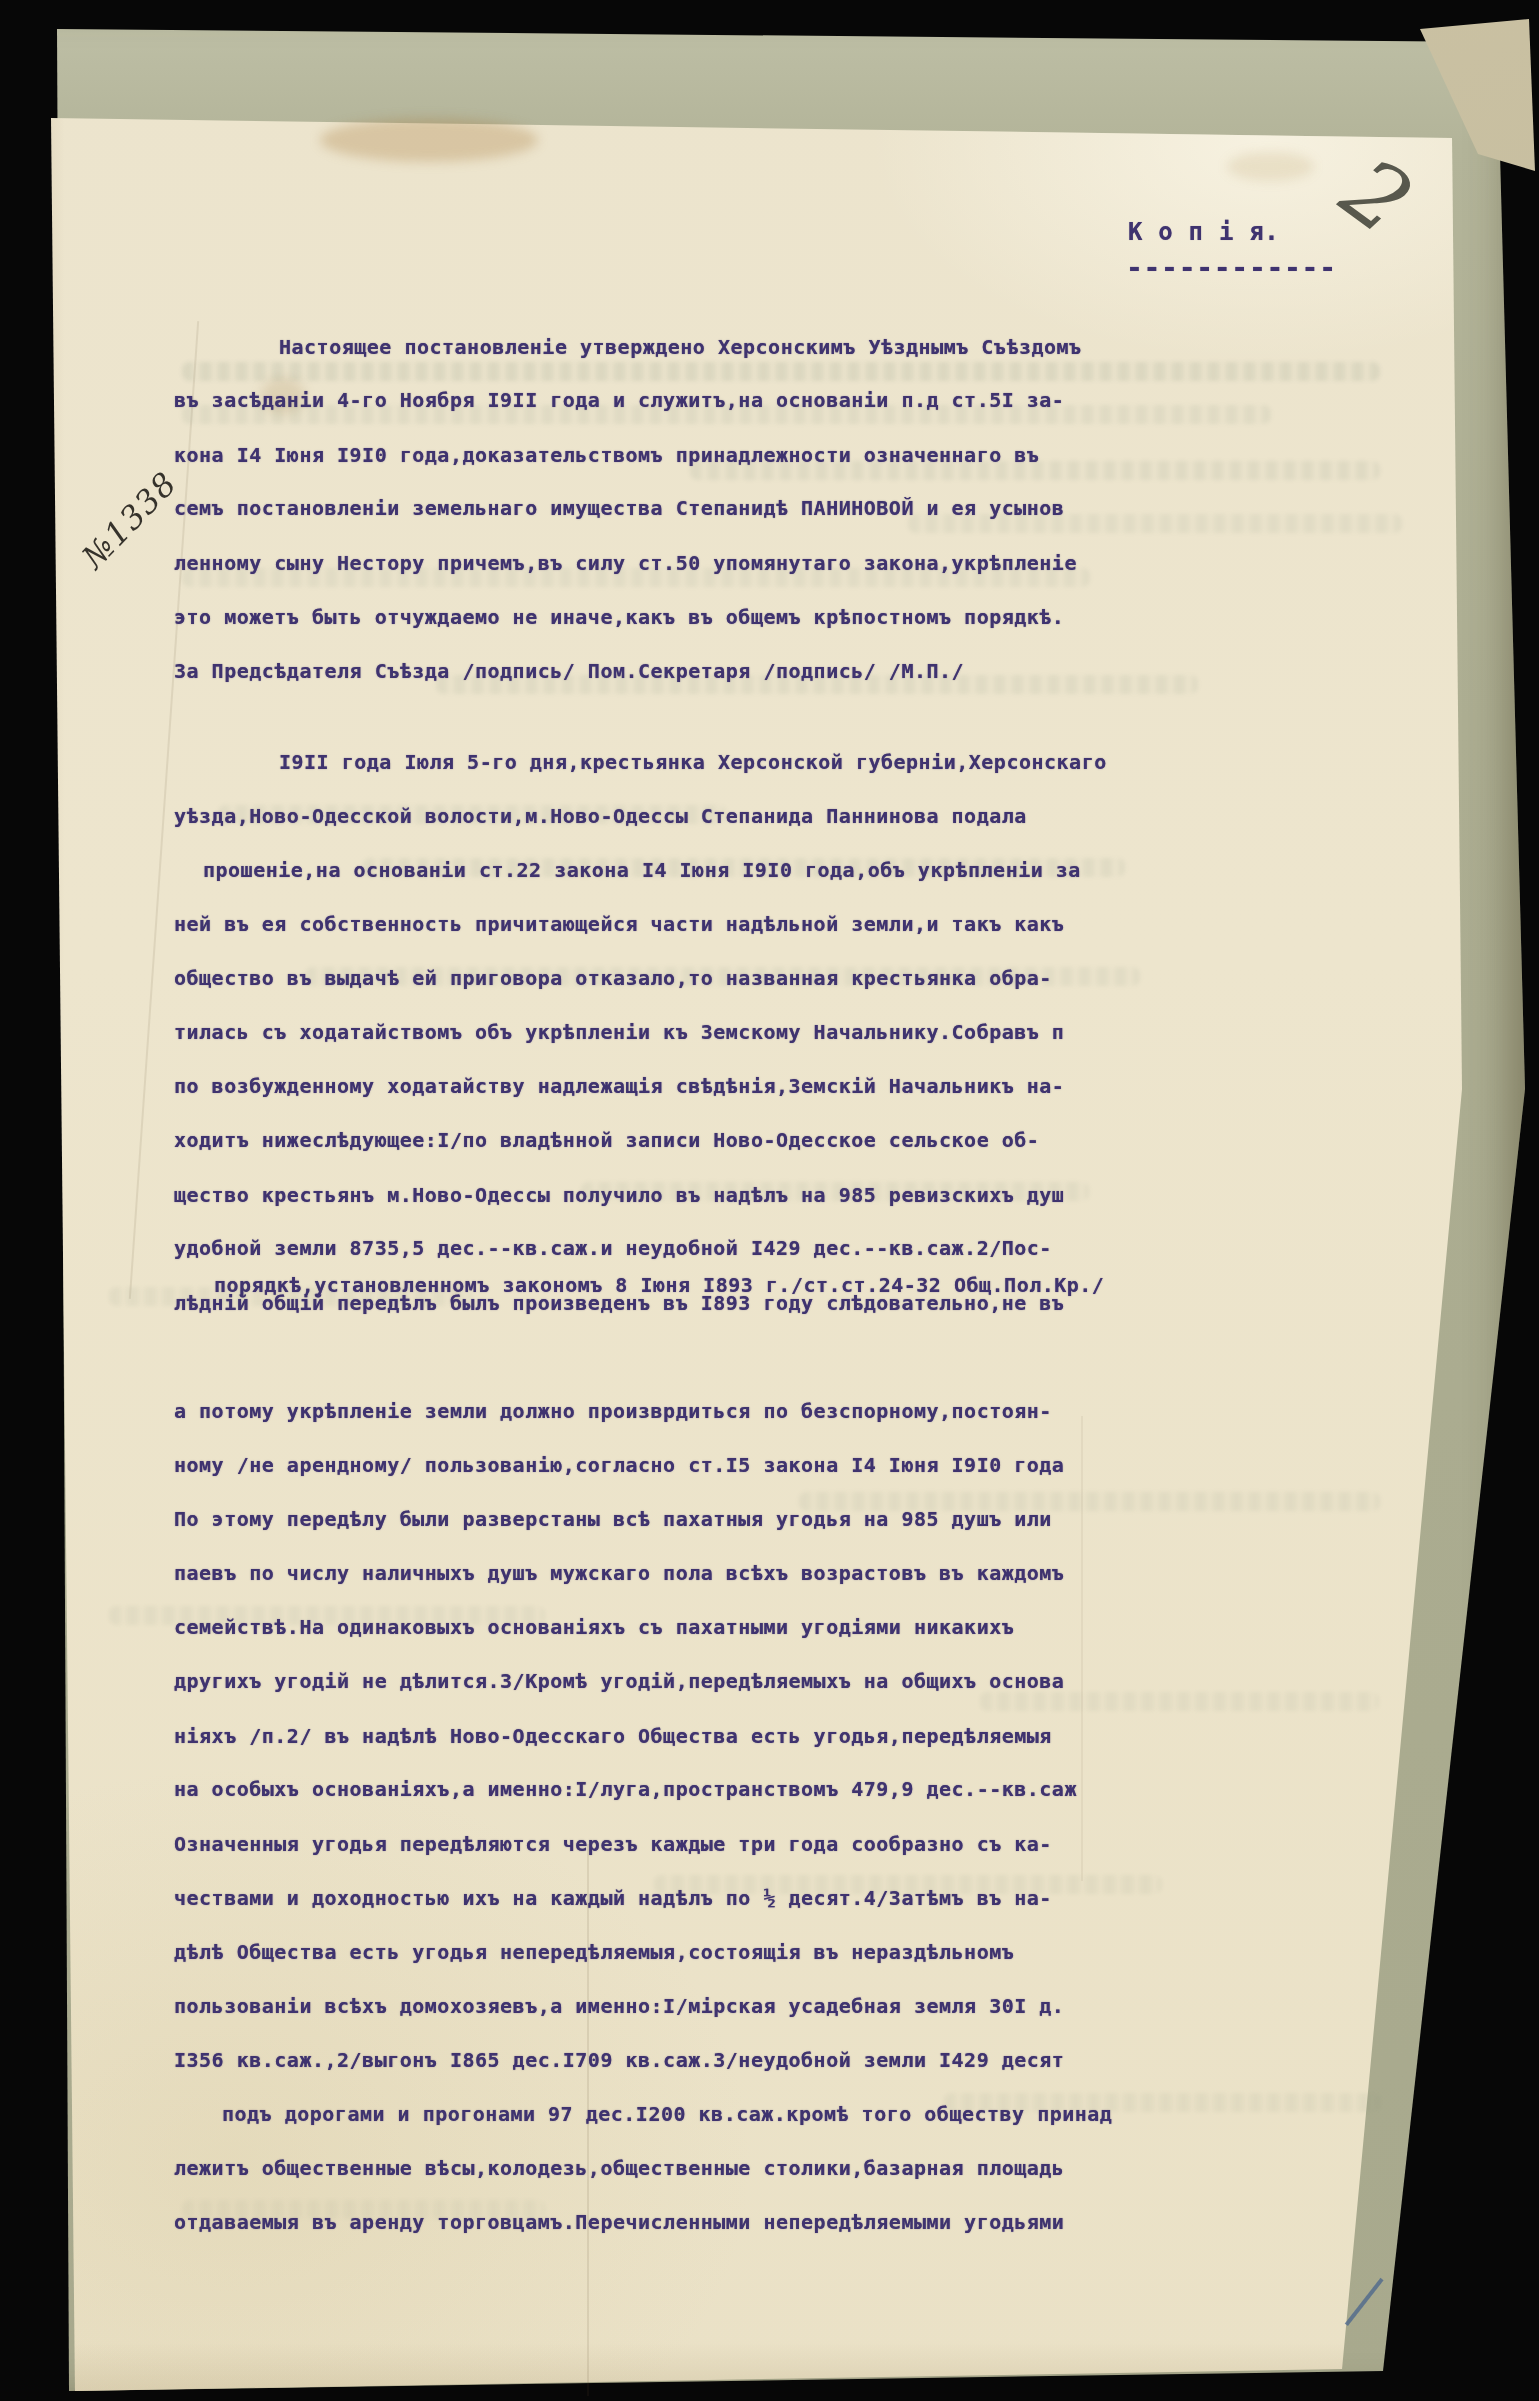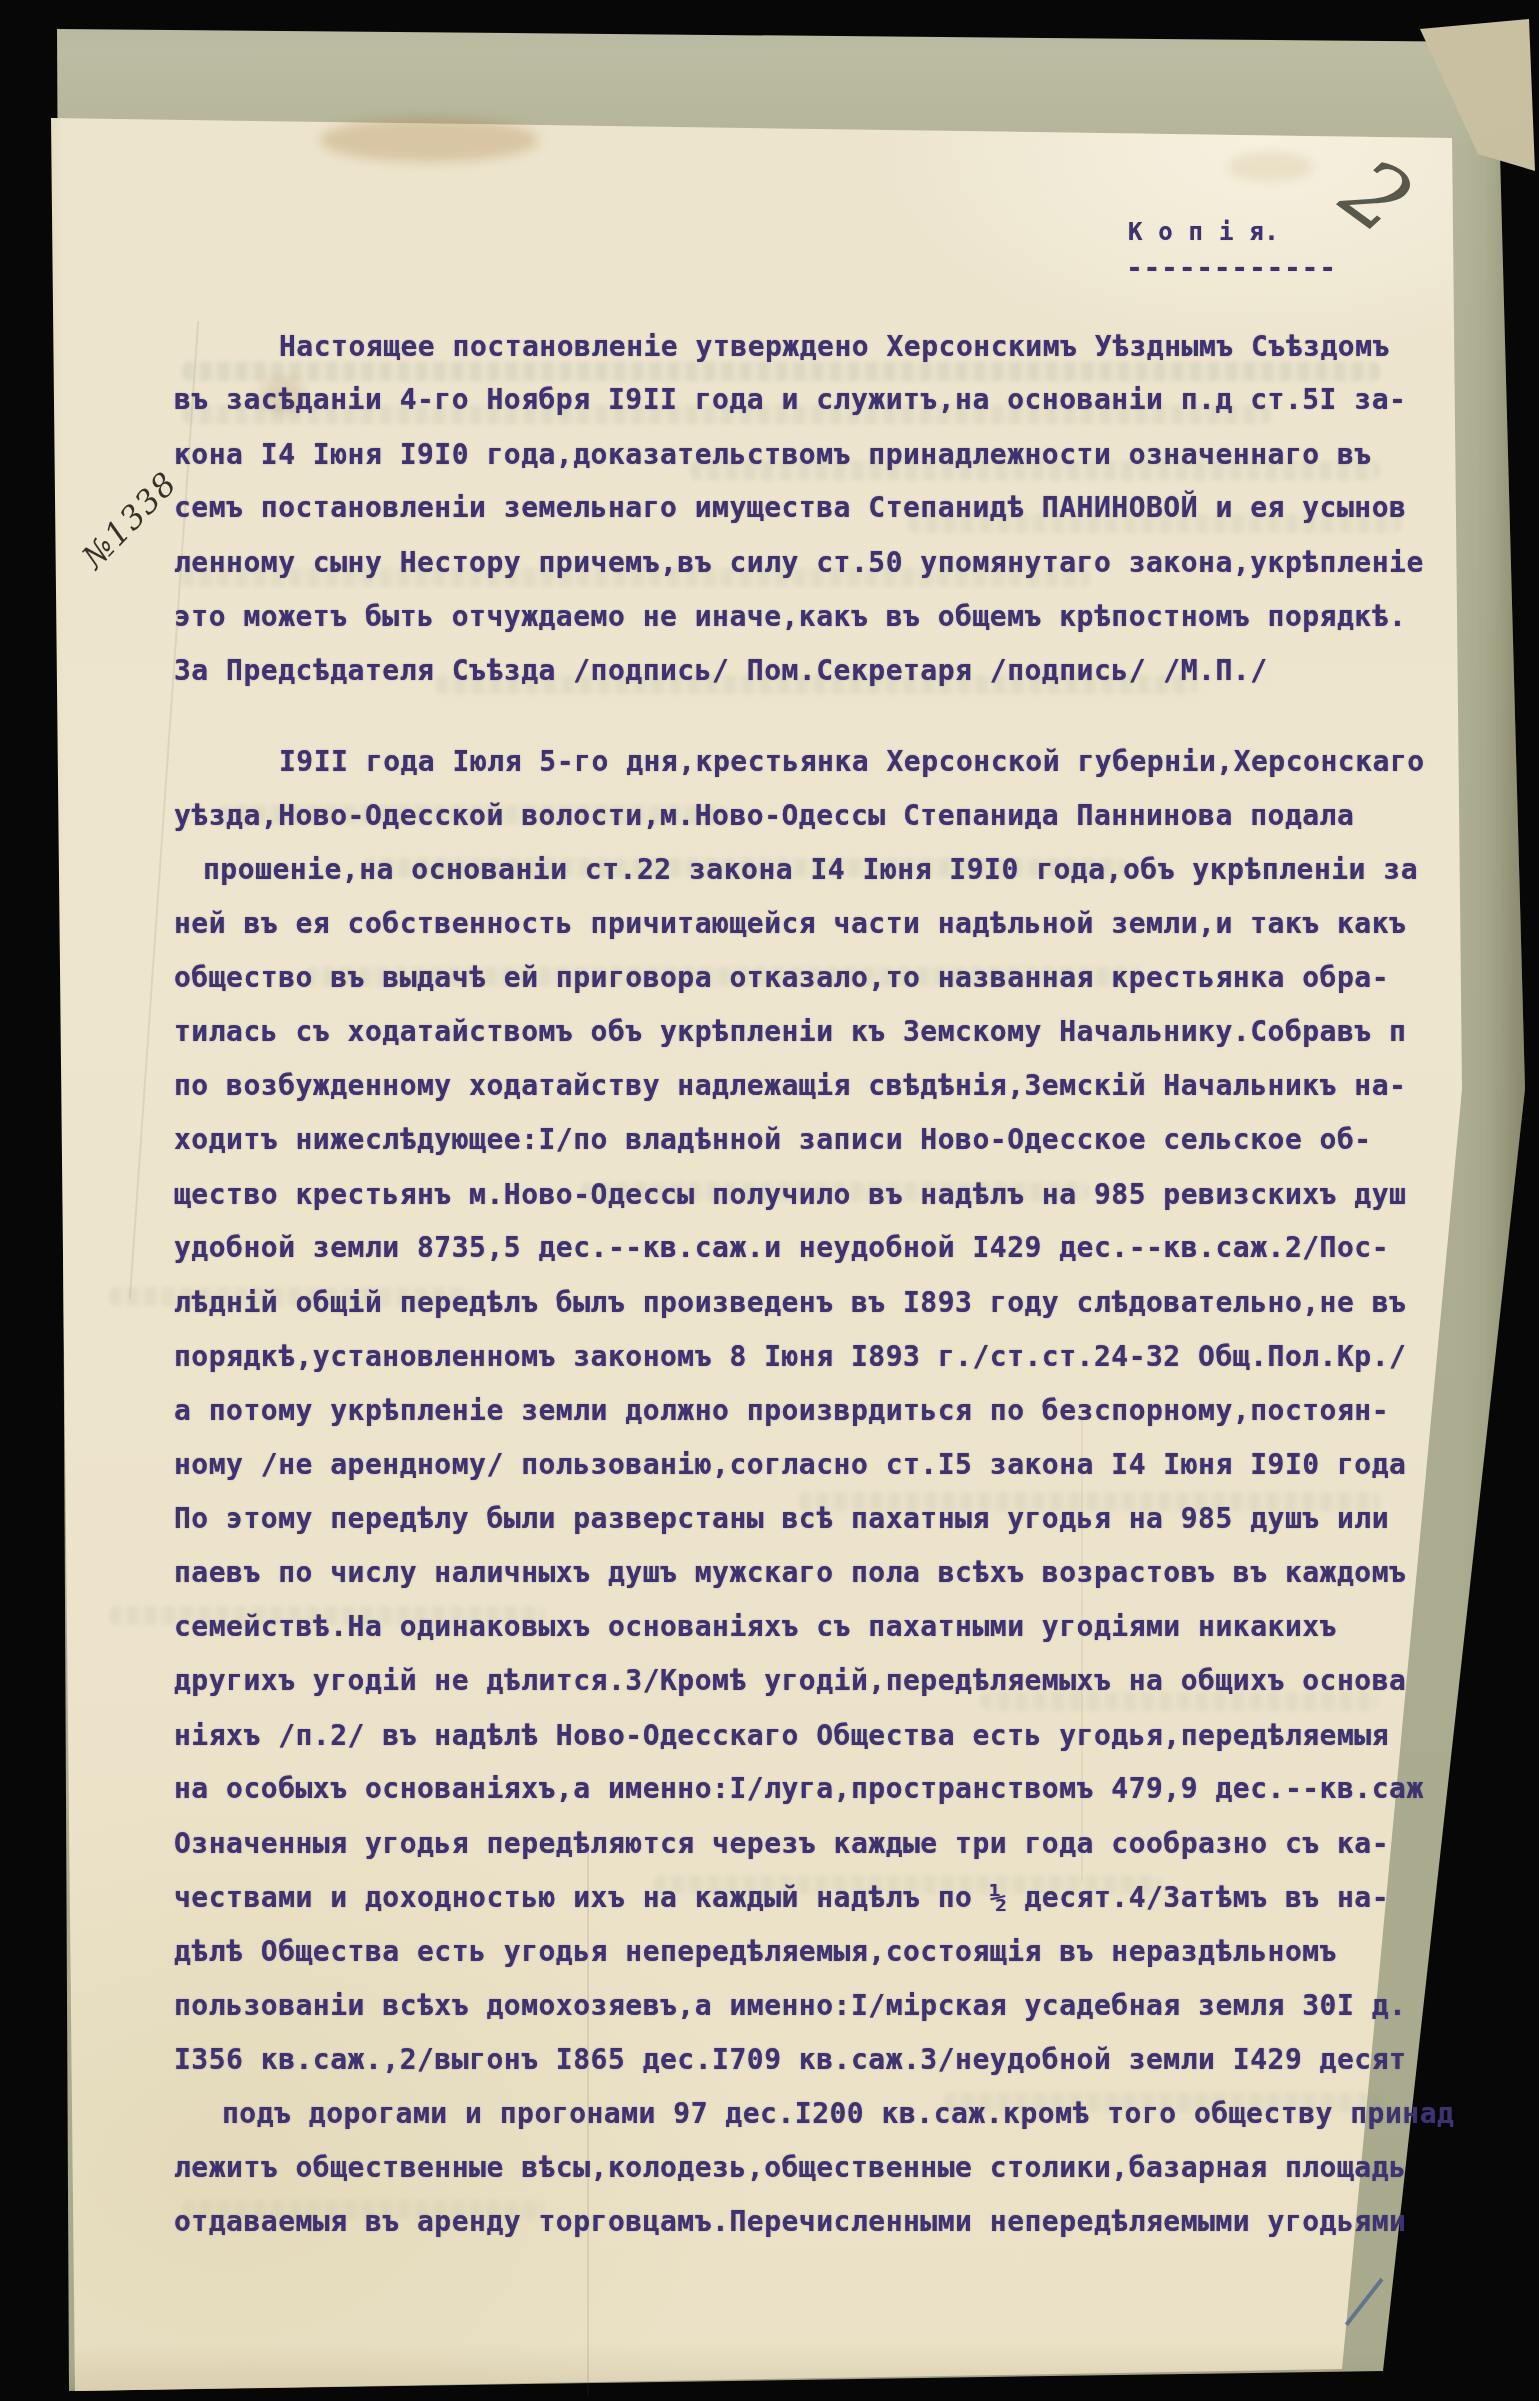--- a/index.html
+++ b/index.html
@@ -38,21 +38,21 @@
       linear-gradient(90deg, rgba(120,95,45,.18) 0 19px, rgba(120,95,45,0) 65px),
       linear-gradient(270deg, rgba(110,85,40,.28) 0 16px, rgba(110,85,40,0) 80px),
       linear-gradient(0deg, rgba(120,95,45,.12) 0 13px, rgba(120,95,45,0) 58px),
       linear-gradient(180deg, rgba(140,110,55,.20) 0 10.2px, rgba(140,110,55,0) 51px);
     pointer-events:none;
   }
   
   .tline{
     position:absolute;
     left:174px;width:1239px;height:54px;
-    font-size:28px;line-height:54px;
+    font-size:20px;line-height:54px;
     font-weight:bold;
     letter-spacing:0.5px;
     white-space:pre;
     color:#3f336f;
     text-shadow:0 0 0.7px rgba(63,51,111,.65), 0 0 2.2px rgba(63,51,111,.18);
   }
   .indent{text-indent:105px;}
   .center{text-align:center;letter-spacing:1.8px;}
   .copy-label{
     position:absolute;left:1128px;top:218px;
@@ -154,21 +154,21 @@
     <div class="tline" style="top:789px;">уѣзда,Ново-Одесской волости,м.Ново-Одессы Степанида Паннинова подала</div>
     <div class="tline" style="top:843px;margin-left:29px;">прошеніе,на основаніи ст.22 закона І4 Іюня І9І0 года,объ укрѣпленіи за</div>
     <div class="tline" style="top:897px;">ней въ ея собственность причитающейся части надѣльной земли,и такъ какъ</div>
     <div class="tline" style="top:951px;">общество въ выдачѣ ей приговора отказало,то названная крестьянка обра-</div>
     <div class="tline" style="top:1005px;">тилась съ ходатайствомъ объ укрѣпленіи къ Земскому Начальнику.Собравъ п</div>
     <div class="tline" style="top:1059px;">по возбужденному ходатайству надлежащія свѣдѣнія,Земскій Начальникъ на-</div>
     <div class="tline" style="top:1113px;">ходитъ нижеслѣдующее:І/по владѣнной записи Ново-Одесское сельское об-</div>
     <div class="tline" style="top:1168px;">щество крестьянъ м.Ново-Одессы получило въ надѣлъ на 985 ревизскихъ душ</div>
     <div class="tline" style="top:1221px;">удобной земли 8735,5 дес.--кв.саж.и неудобной І429 дес.--кв.саж.2/Пос-</div>
     <div class="tline" style="top:1276px;">лѣдній общій передѣлъ былъ произведенъ въ І893 году слѣдовательно,не въ</div>
-    <div class="tline" style="top:1330px;">порядкѣ,установленномъ закономъ 8 Іюня І893 г./ст.ст.24-32 Общ.Пол.Кр./</div>
+    <div class="tline" style="top:1258px;margin-left:40px;">порядкѣ,установленномъ закономъ 8 Іюня І893 г./ст.ст.24-32 Общ.Пол.Кр./</div>
     <div class="tline" style="top:1384px;">а потому укрѣпленіе земли должно произврдиться по безспорному,постоян-</div>
     <div class="tline" style="top:1438px;">ному /не арендному/ пользованію,согласно ст.І5 закона І4 Іюня І9І0 года</div>
     <div class="tline" style="top:1492px;">По этому передѣлу были разверстаны всѣ пахатныя угодья на 985 душъ или</div>
     <div class="tline" style="top:1546px;">паевъ по числу наличныхъ душъ мужскаго пола всѣхъ возрастовъ въ каждомъ</div>
     <div class="tline" style="top:1600px;">семействѣ.На одинаковыхъ основаніяхъ съ пахатными угодіями никакихъ</div>
     <div class="tline" style="top:1654px;">другихъ угодій не дѣлится.3/Кромѣ угодій,передѣляемыхъ на общихъ основа</div>
     <div class="tline" style="top:1709px;">ніяхъ /п.2/ въ надѣлѣ Ново-Одесскаго Общества есть угодья,передѣляемыя</div>
     <div class="tline" style="top:1762px;">на особыхъ основаніяхъ,а именно:І/луга,пространствомъ 479,9 дес.--кв.саж</div>
     <div class="tline" style="top:1817px;">Означенныя угодья передѣляются черезъ каждые три года сообразно съ ка-</div>
     <div class="tline" style="top:1871px;">чествами и доходностью ихъ на каждый надѣлъ по ½ десят.4/Затѣмъ въ на-</div>

